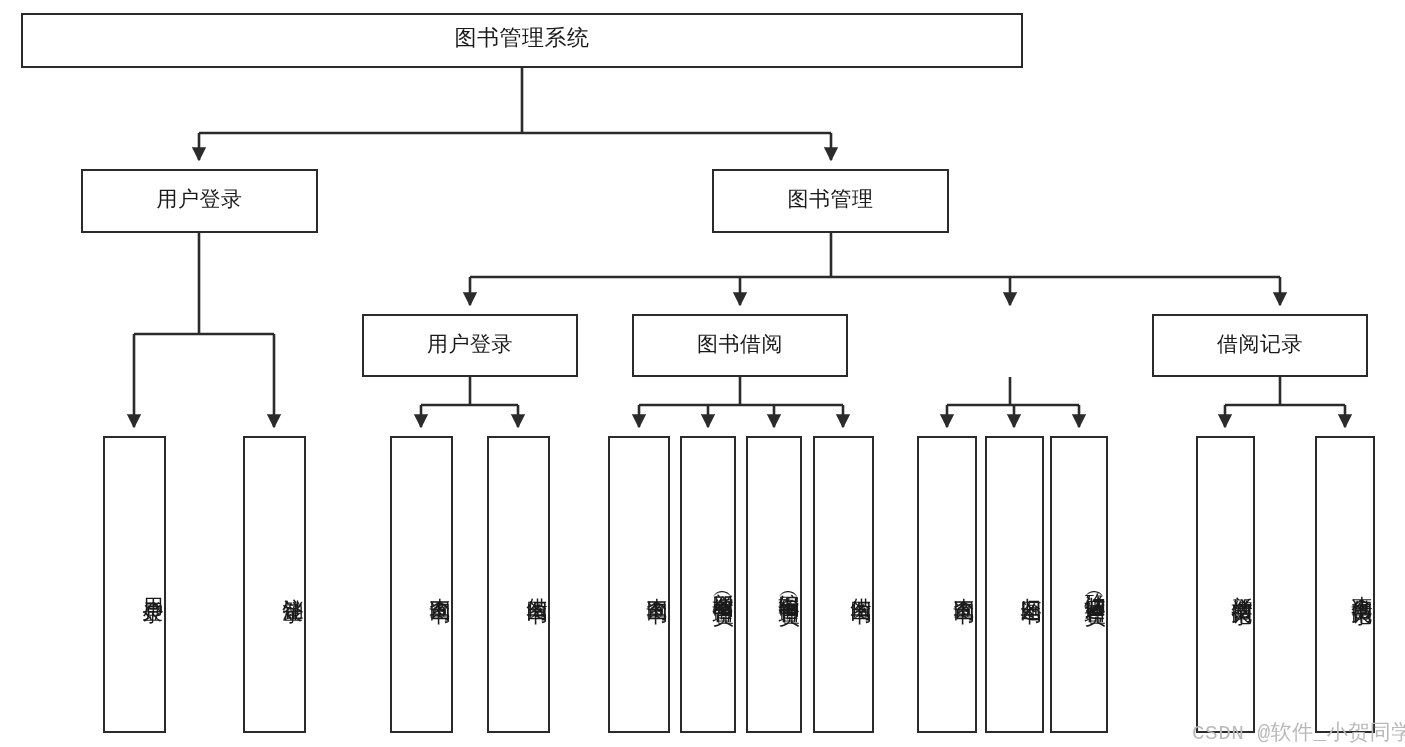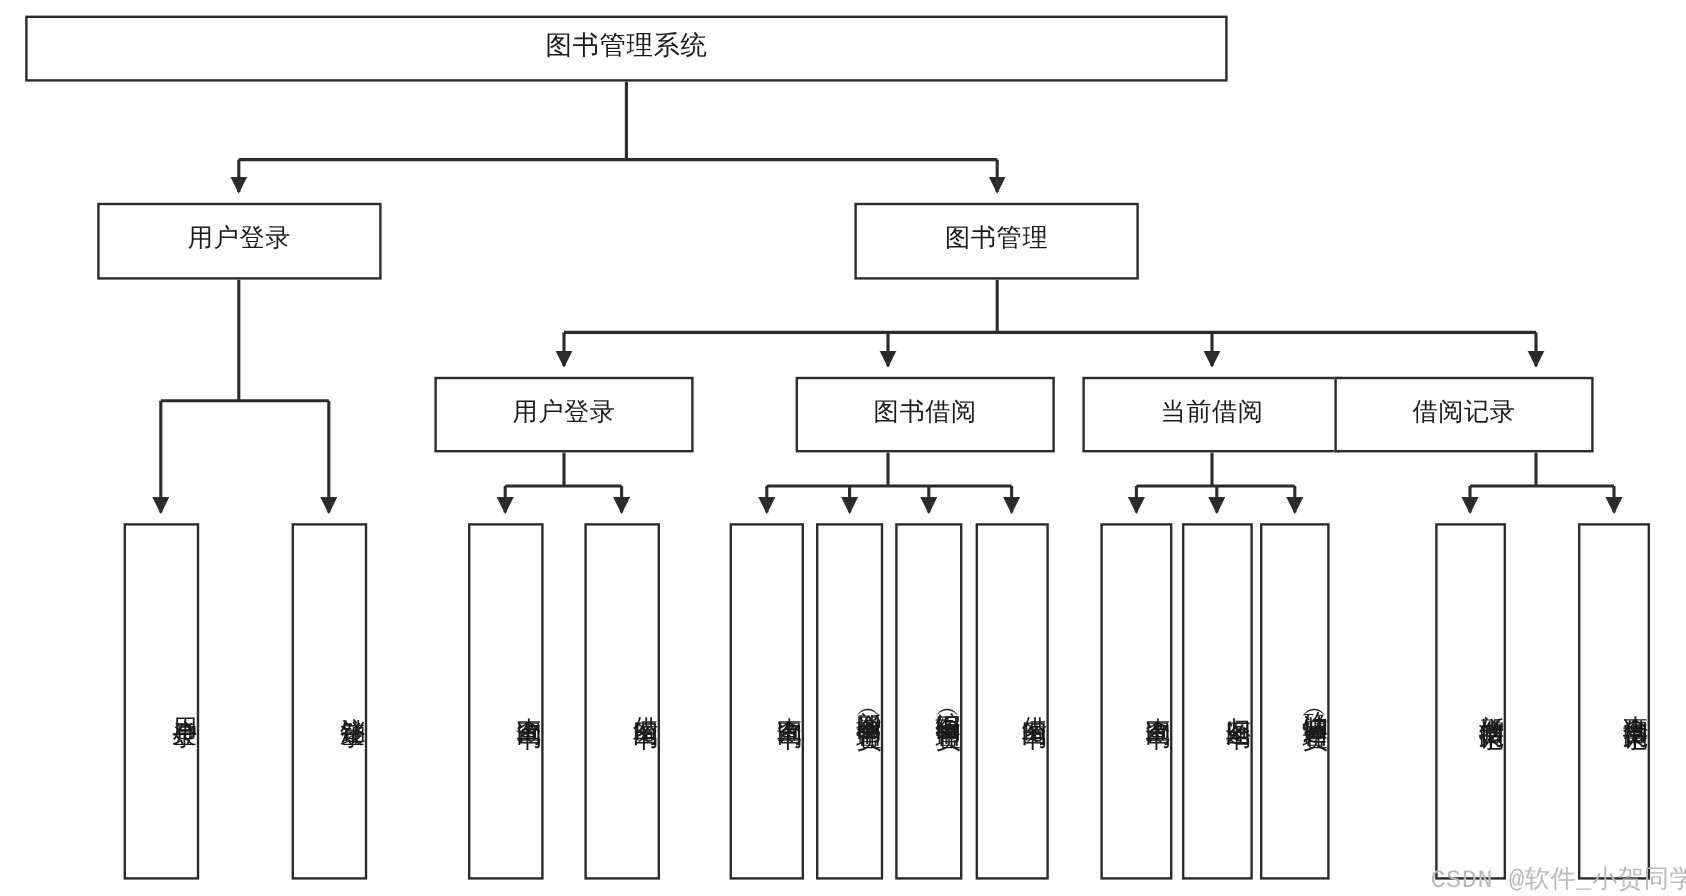--- a/index.html
+++ b/index.html
@@ -138,29 +138,26 @@
   </div>
 
   <div class="node node-h" style="left:712px; top:169px; width:237px; height:64px;text-align:center;">
     <span>图书管理</span>
   </div>
 
   <div class="node node-h" style="left:362px; top:314px; width:216px; height:63px;">
     <span>用户登录</span>
   </div>
 
-  <div class="node node-h" style="left:663px; top:314px; width:216px; height:63px;">
+  <div class="node node-h" style="left:632px; top:314px; width:216px; height:63px;">
     <span>图书借阅</span>
   </div>
 
-  <div class="node node-h" style="left:902px; top:314px; width:216px; height:63px;">
-    <span>当前借阅</span>
-  </div>
-
-  <div class="node node-h" style="left:1112px; top:314px; width:216px; height:63px;">
+
+  <div class="node node-h" style="left:1152px; top:314px; width:216px; height:63px;">
     <span>借阅记录</span>
   </div>
 
   <div class="node node-v" style="left:103px; top:436px; width:63px; height:297px;">
     <span class="vlabel">用户登录</span>
   </div>
 
   <div class="node node-v" style="left:243px; top:436px; width:63px; height:297px;">
     <span class="vlabel">注销登录</span>
   </div>

